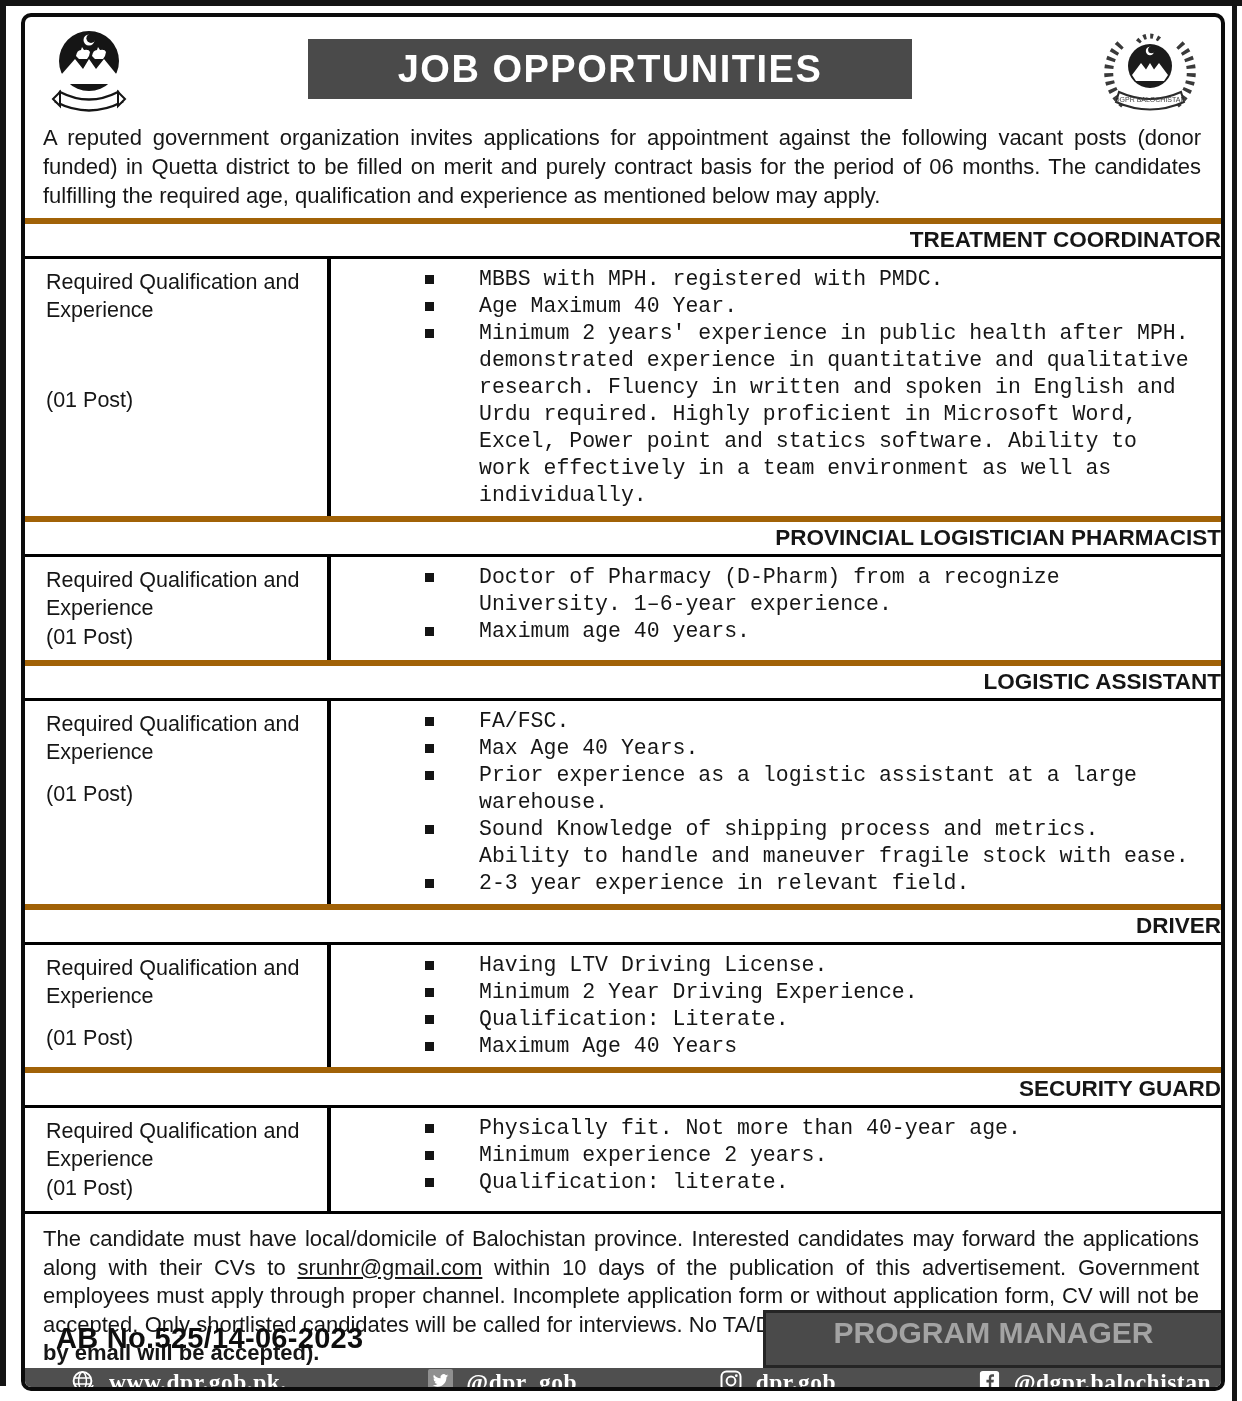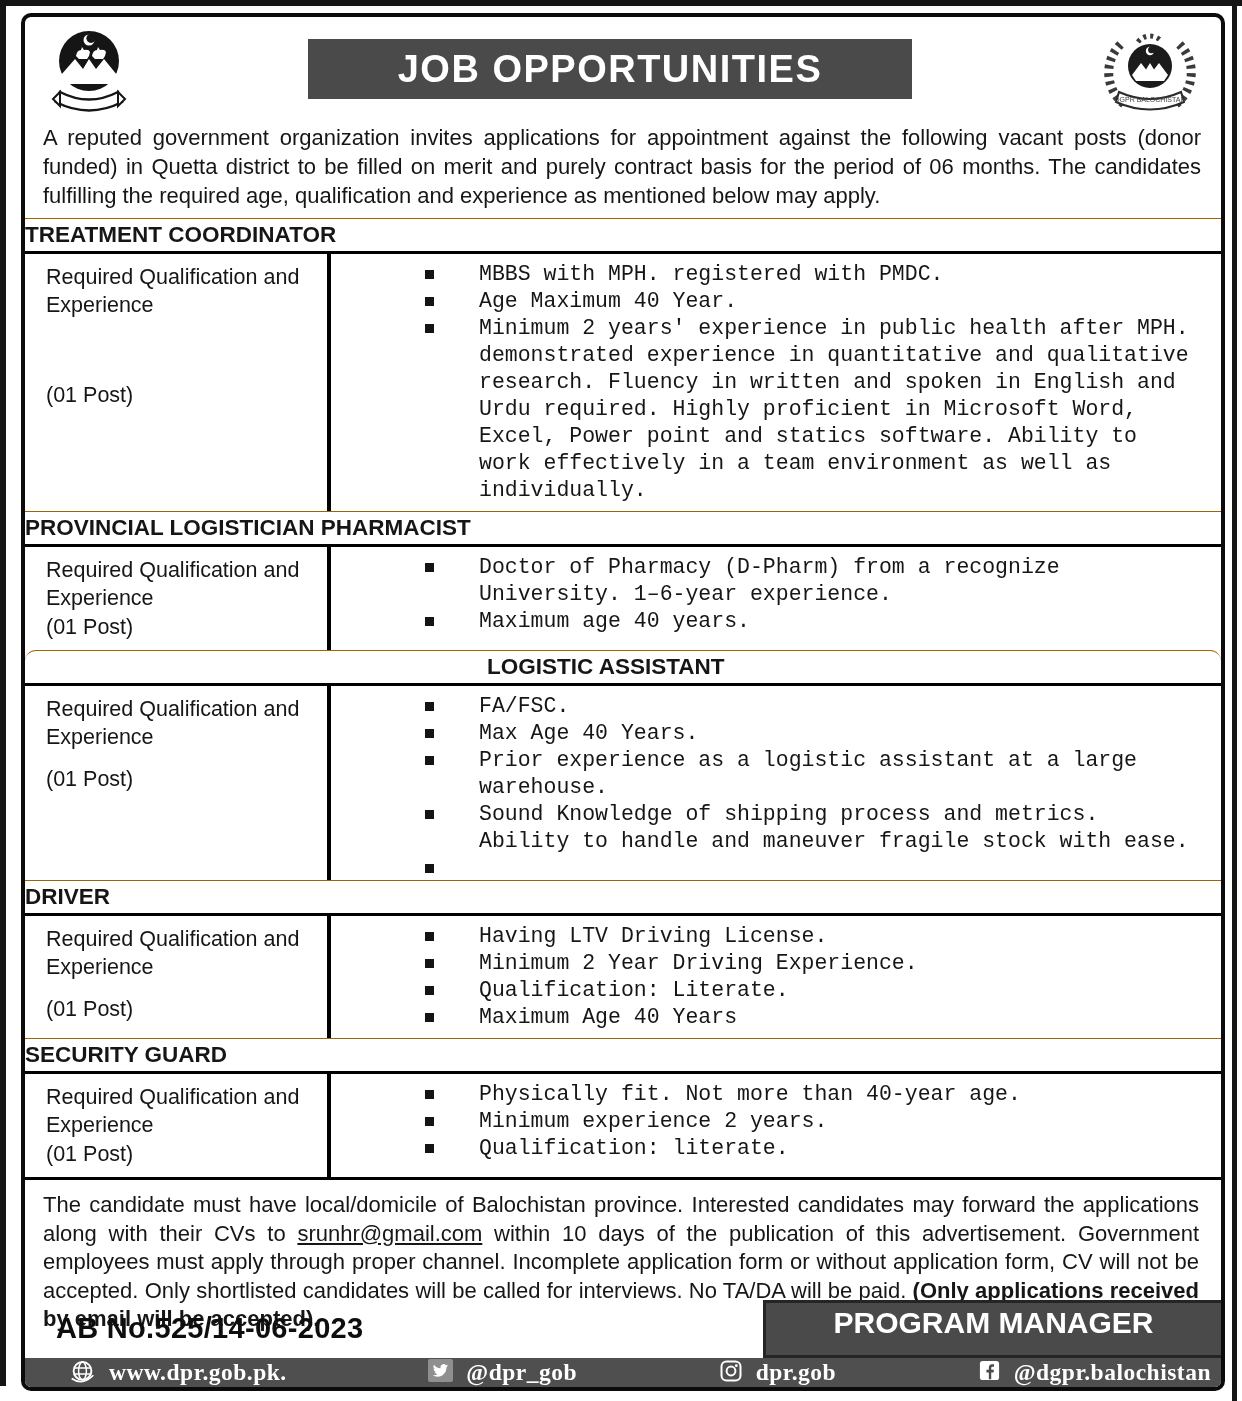--- a/index.html
+++ b/index.html
@@ -21,23 +21,23 @@
   .banner { background:#4a4a4a; color:#fff; font-weight:bold; font-size:38px; letter-spacing:1.5px;
             width:604px; height:60px; line-height:60px; text-align:center; margin:13px auto 0; }
   .logo-left  { flex:none; margin-top:2px; }
   .logo-right { flex:none; margin-top:4px; }
 
   
   .intro { flex:none; font-size:22px; line-height:29px; text-align:justify; padding:2px 20px 8px 18px; }
 
   
   .jobs { flex:none; }
-  .job-title { border-top:1px solid #a16207; text-align:left; font-weight:bold; font-size:22.5px;
+  .job-title { border-top:6px solid #a16207; text-align:right; font-weight:bold; font-size:22.5px;
                padding:3px 0 3px; line-height:26px; }
-  .job-title.offset { padding-left:462px;border-radius:11px; }
+  .job-title.offset { padding-left:462px; }
   .job-body { border-top:3px solid #000; display:flex; align-items:stretch; }
   .job-left { flex:none; width:306px; border-right:4px solid #000; padding:9px 10px 9px 21px;
               font-weight:normal; font-size:21.5px; line-height:28px; }
   .posts { margin-top:14px; }
   .gap-lg .posts { margin-top:62px; }
   .gap-none .posts { margin-top:1px; }
   .job-right { flex:1; padding:7px 16px 7px 0; }
   ul.bullets { list-style:none; }
   ul.bullets li { display:flex; font-size:21.5px; line-height:27px; }
   .blt { flex:none; width:9px; height:9px; background:#141414; margin:9px 0 0 94px; }
@@ -46,21 +46,21 @@
   
   .closing { flex:none; border-top:3px solid #000; font-size:22px; line-height:28.5px;
              text-align:justify; padding:11px 22px 0 18px; }
   .email { text-decoration:underline; }
   .closing-bold { font-weight:bold; }
 
   
   .bottom-row { flex:1; min-height:0; position:relative; }
   .ab-no { position:absolute; left:31px; bottom:13px; font-weight:bold; font-size:29px; letter-spacing:0.3px; color:#0e0e0e; }
   .pm-box { position:absolute; right:0; bottom:0; width:458px; height:58px; background:#4a4a4a;
-            border:3px solid #252525; border-right:none; color:#ffffff; font-weight:bold; font-size:30px;
+            border:3px solid #252525; border-right:none; color:#a3a3a3; font-weight:bold; font-size:30px;
             text-align:center; line-height:40px; }
 
   
   .footer-bar { flex:none; height:29px; background:#4f4f4f; display:flex; align-items:center;
                 color:#fff; font-family:"Liberation Serif", serif; font-weight:bold; font-size:23.5px;
                 padding:0 10px 0 44px; letter-spacing:0.5px; }
   .f-item { display:flex; align-items:flex-start; margin-right:0; }
   .f-item .ficon { display:flex; align-items:center; margin-right:13px; }
   .f-sep { flex:1; }
   .tw-badge { width:25px; height:23px; background:#8f8f8f; border-radius:2px; display:flex; align-items:center; justify-content:center; }
@@ -173,20 +173,21 @@
           <li>
               <span class="blt"></span>
               <span class="btxt">Prior experience as a logistic assistant at a large warehouse.</span>
             </li>
           <li>
               <span class="blt"></span>
               <span class="btxt">Sound Knowledge of shipping process and metrics. Ability to handle and maneuver fragile stock with ease.</span>
             </li>
           <li>
               <span class="blt"></span>
+              <span class="btxt">2-3 year experience in relevant field.</span>
             </li>
         </ul>
       </div>
     </div>
 
     <div class="job-title">DRIVER</div>
     <div class="job-body">
       <div class="job-left">
         <div>Required Qualification and Experience</div>
         <div class="posts">(01 Post)</div>

